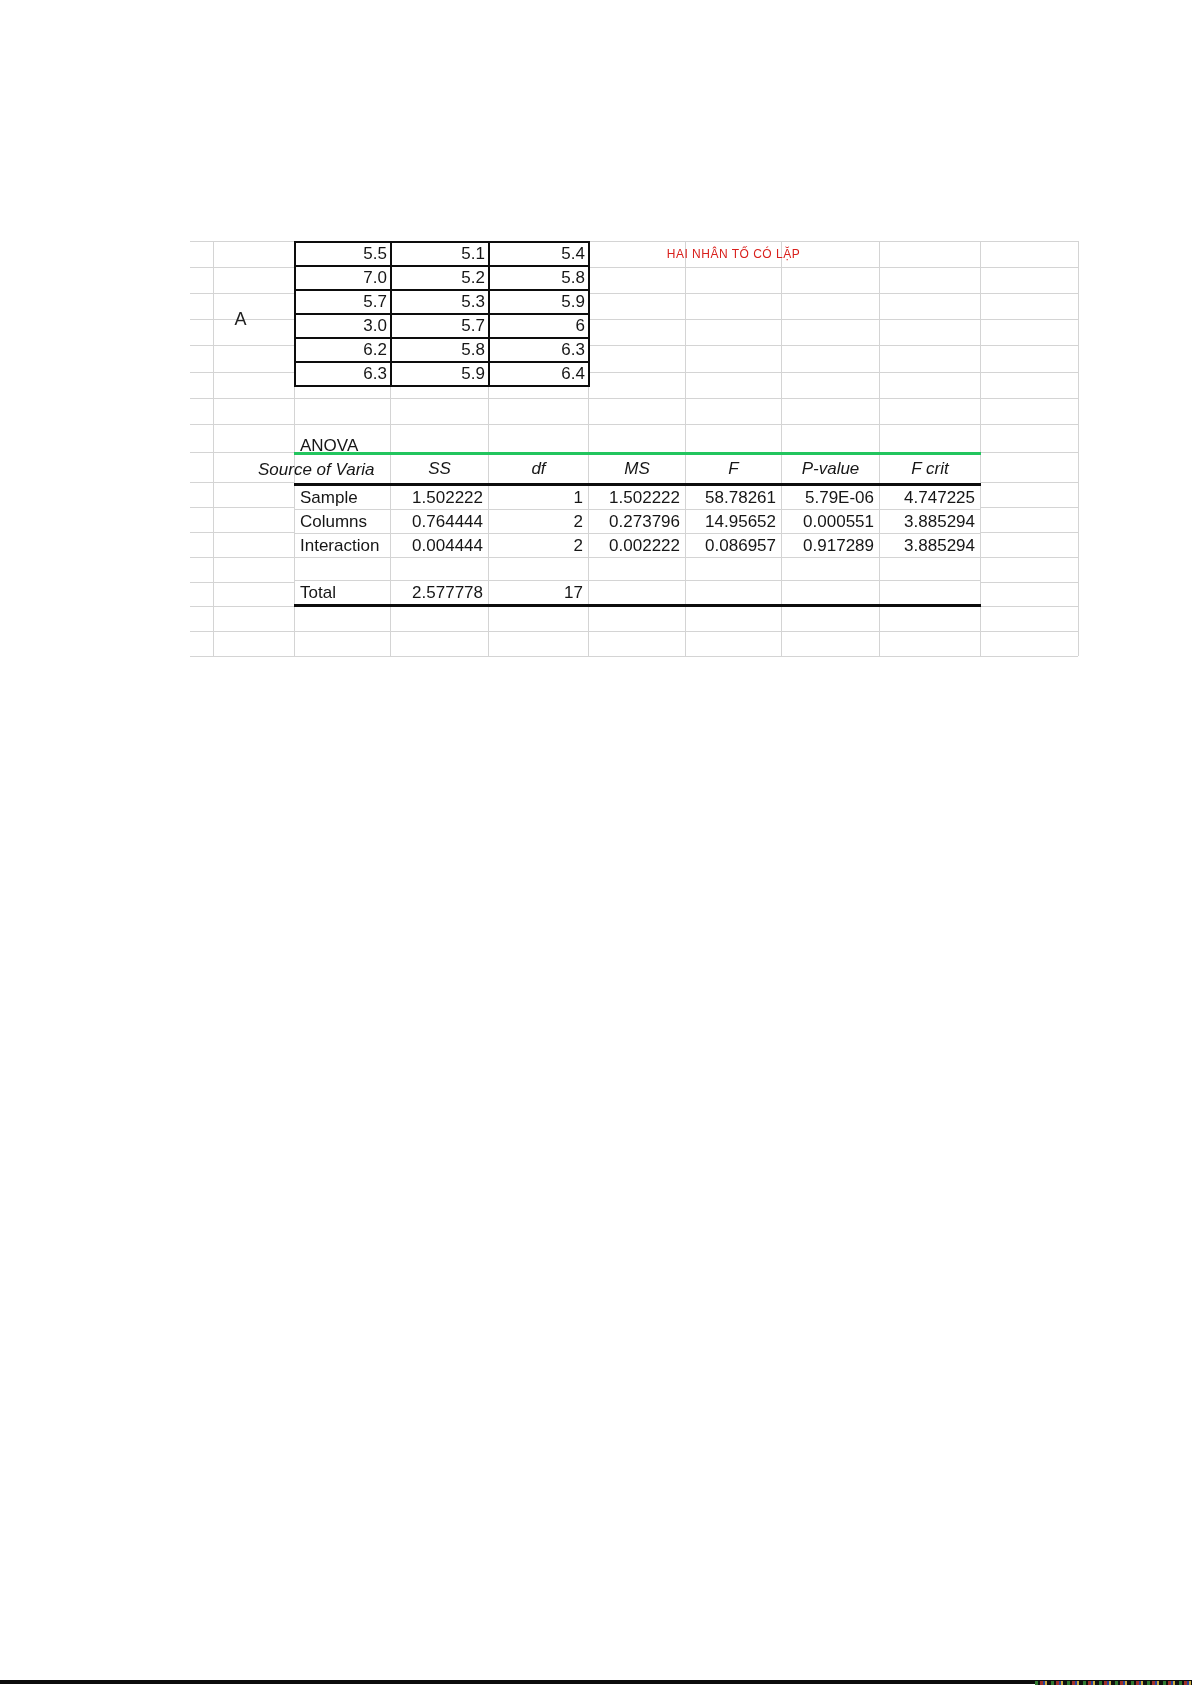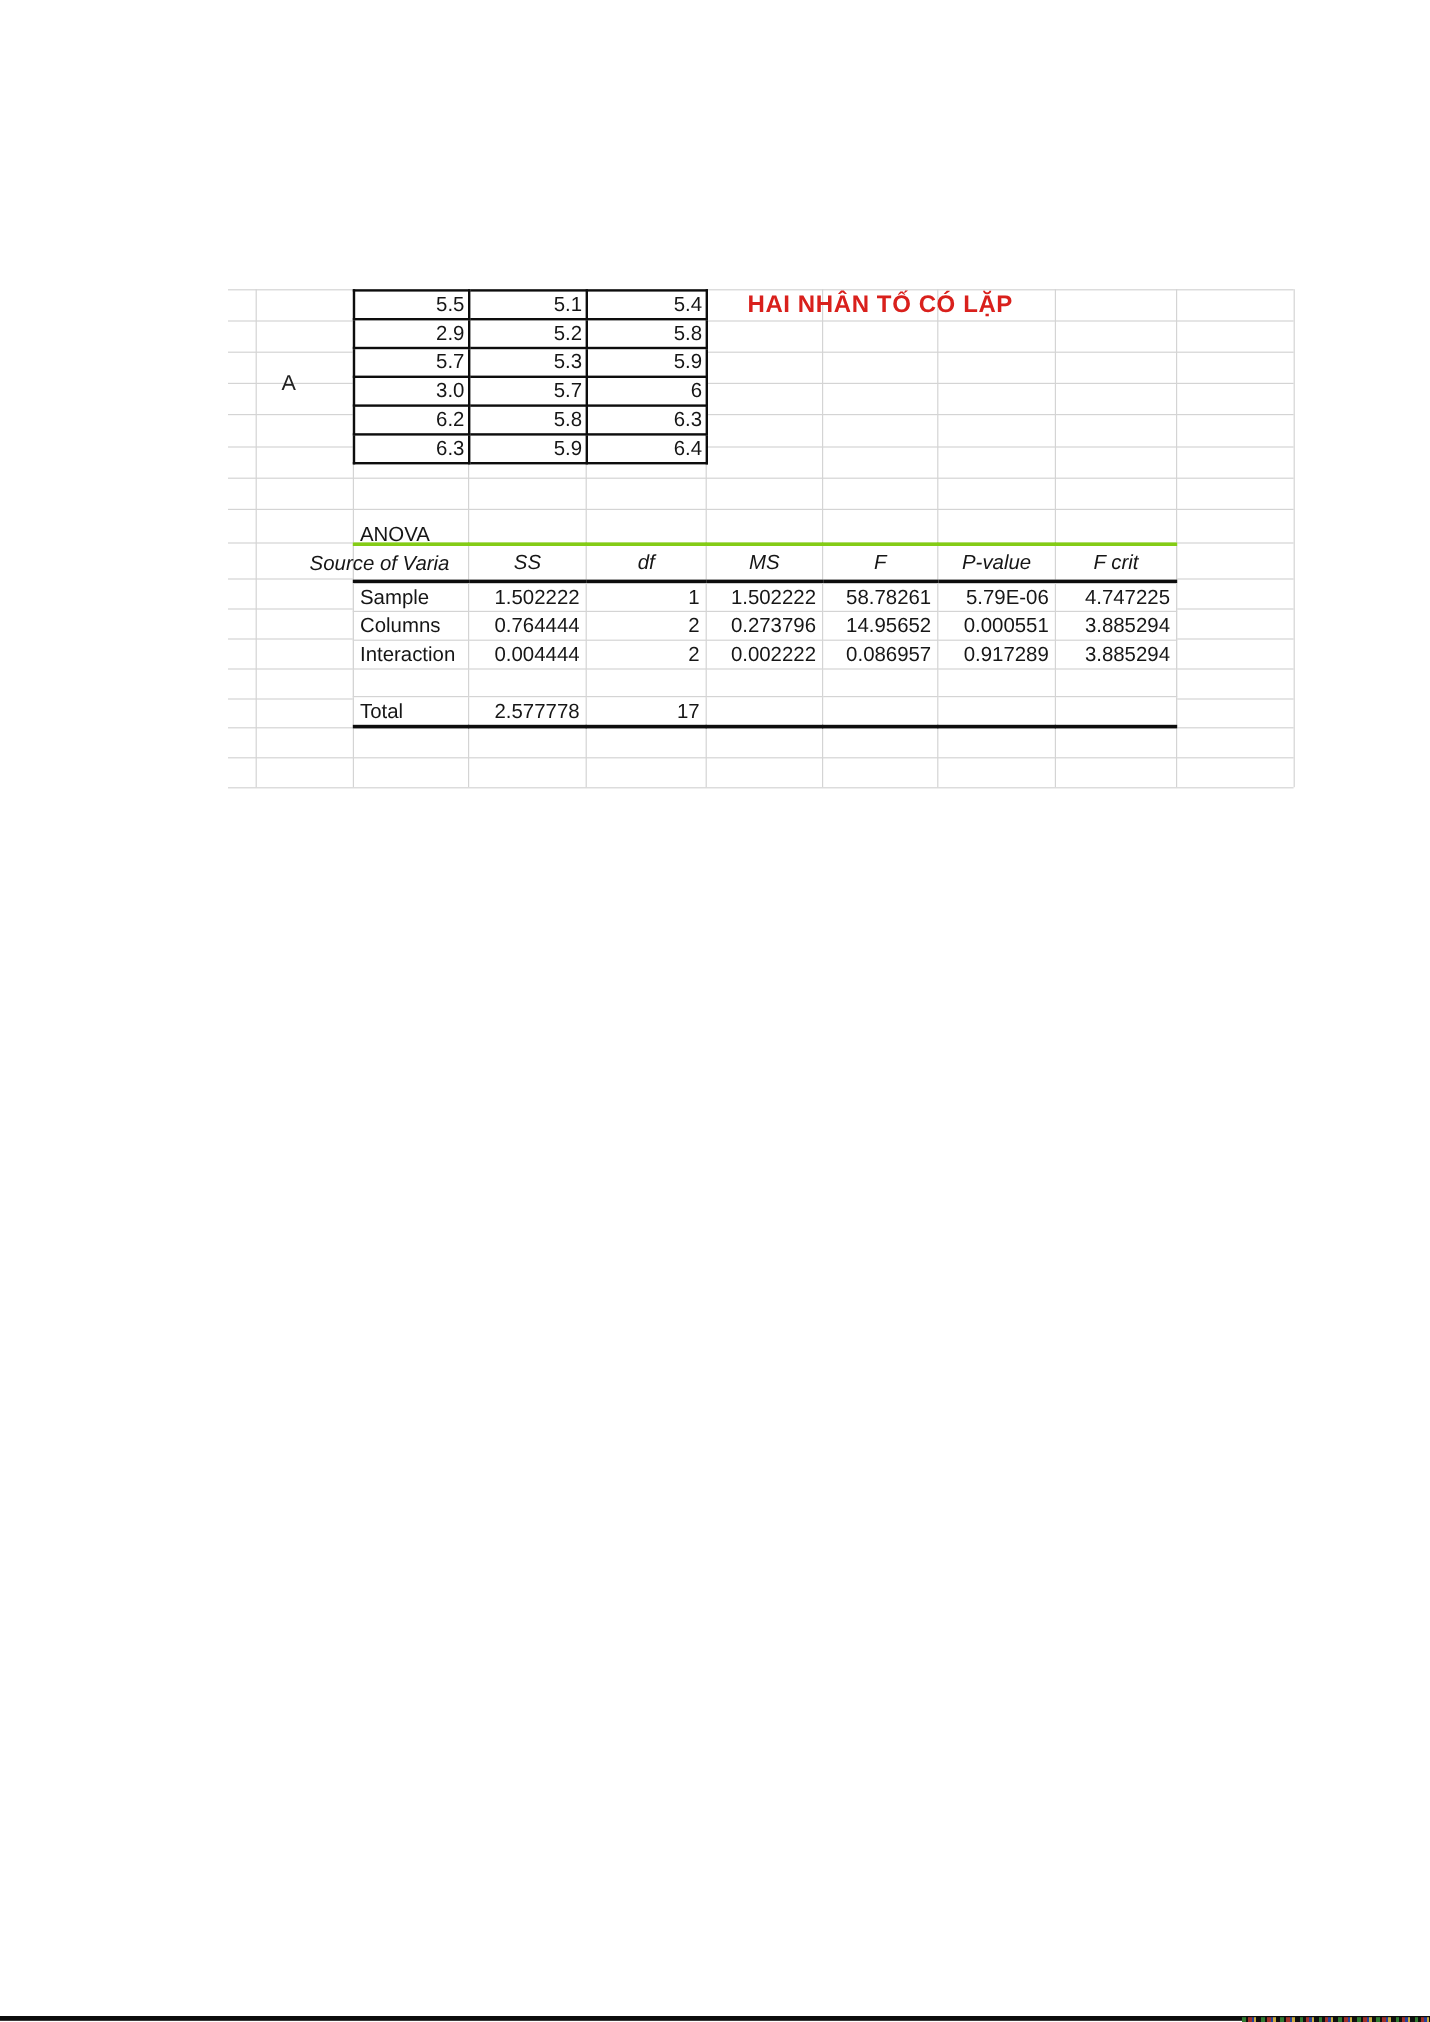--- a/index.html
+++ b/index.html
@@ -63,22 +63,22 @@
   
   .sheet-title {
     position: absolute;
     left: 588px;
     top: 241px;
     width: 291px;
     height: 26px;
     display: flex;
     align-items: center;
     justify-content: center;
-    font-size: 20px;
-    font-weight: bold;
+    font-size: 12px;
+    font-weight: normal;
     letter-spacing: 0.5px;
     white-space: nowrap;
   }
   
   .anova-label {
     position: absolute;
     left: 294px;
     top: 424px;
     width: 96px;
     height: 44px;
@@ -90,21 +90,21 @@
     color: #161616;
   }
   
   table.anova {
     position: absolute;
     left: 294px;
     top: 452px;
     border-collapse: collapse;
     background: #ffffff;
     table-layout: fixed;
-    border-top: 3px solid #84cc16;
+    border-top: 3px solid #22c55e;
     border-bottom: 3px solid #0d0d0d;
   }
   table.anova td, table.anova th {
     border: 1px solid #d4d4d4;
     font-size: 17px;
     font-weight: normal;
     color: #161616;
     vertical-align: middle;
     padding: 0;
     overflow: visible;
@@ -203,21 +203,21 @@
         <col style="width:98px">
         <col style="width:100px">
       </colgroup>
     <tbody>
       <tr>
         <td>5.5</td>
         <td>5.1</td>
         <td>5.4</td>
       </tr>
       <tr>
-        <td>2.9</td>
+        <td>7.0</td>
         <td>5.2</td>
         <td>5.8</td>
       </tr>
       <tr>
         <td>5.7</td>
         <td>5.3</td>
         <td>5.9</td>
       </tr>
       <tr>
         <td>3.0</td>

